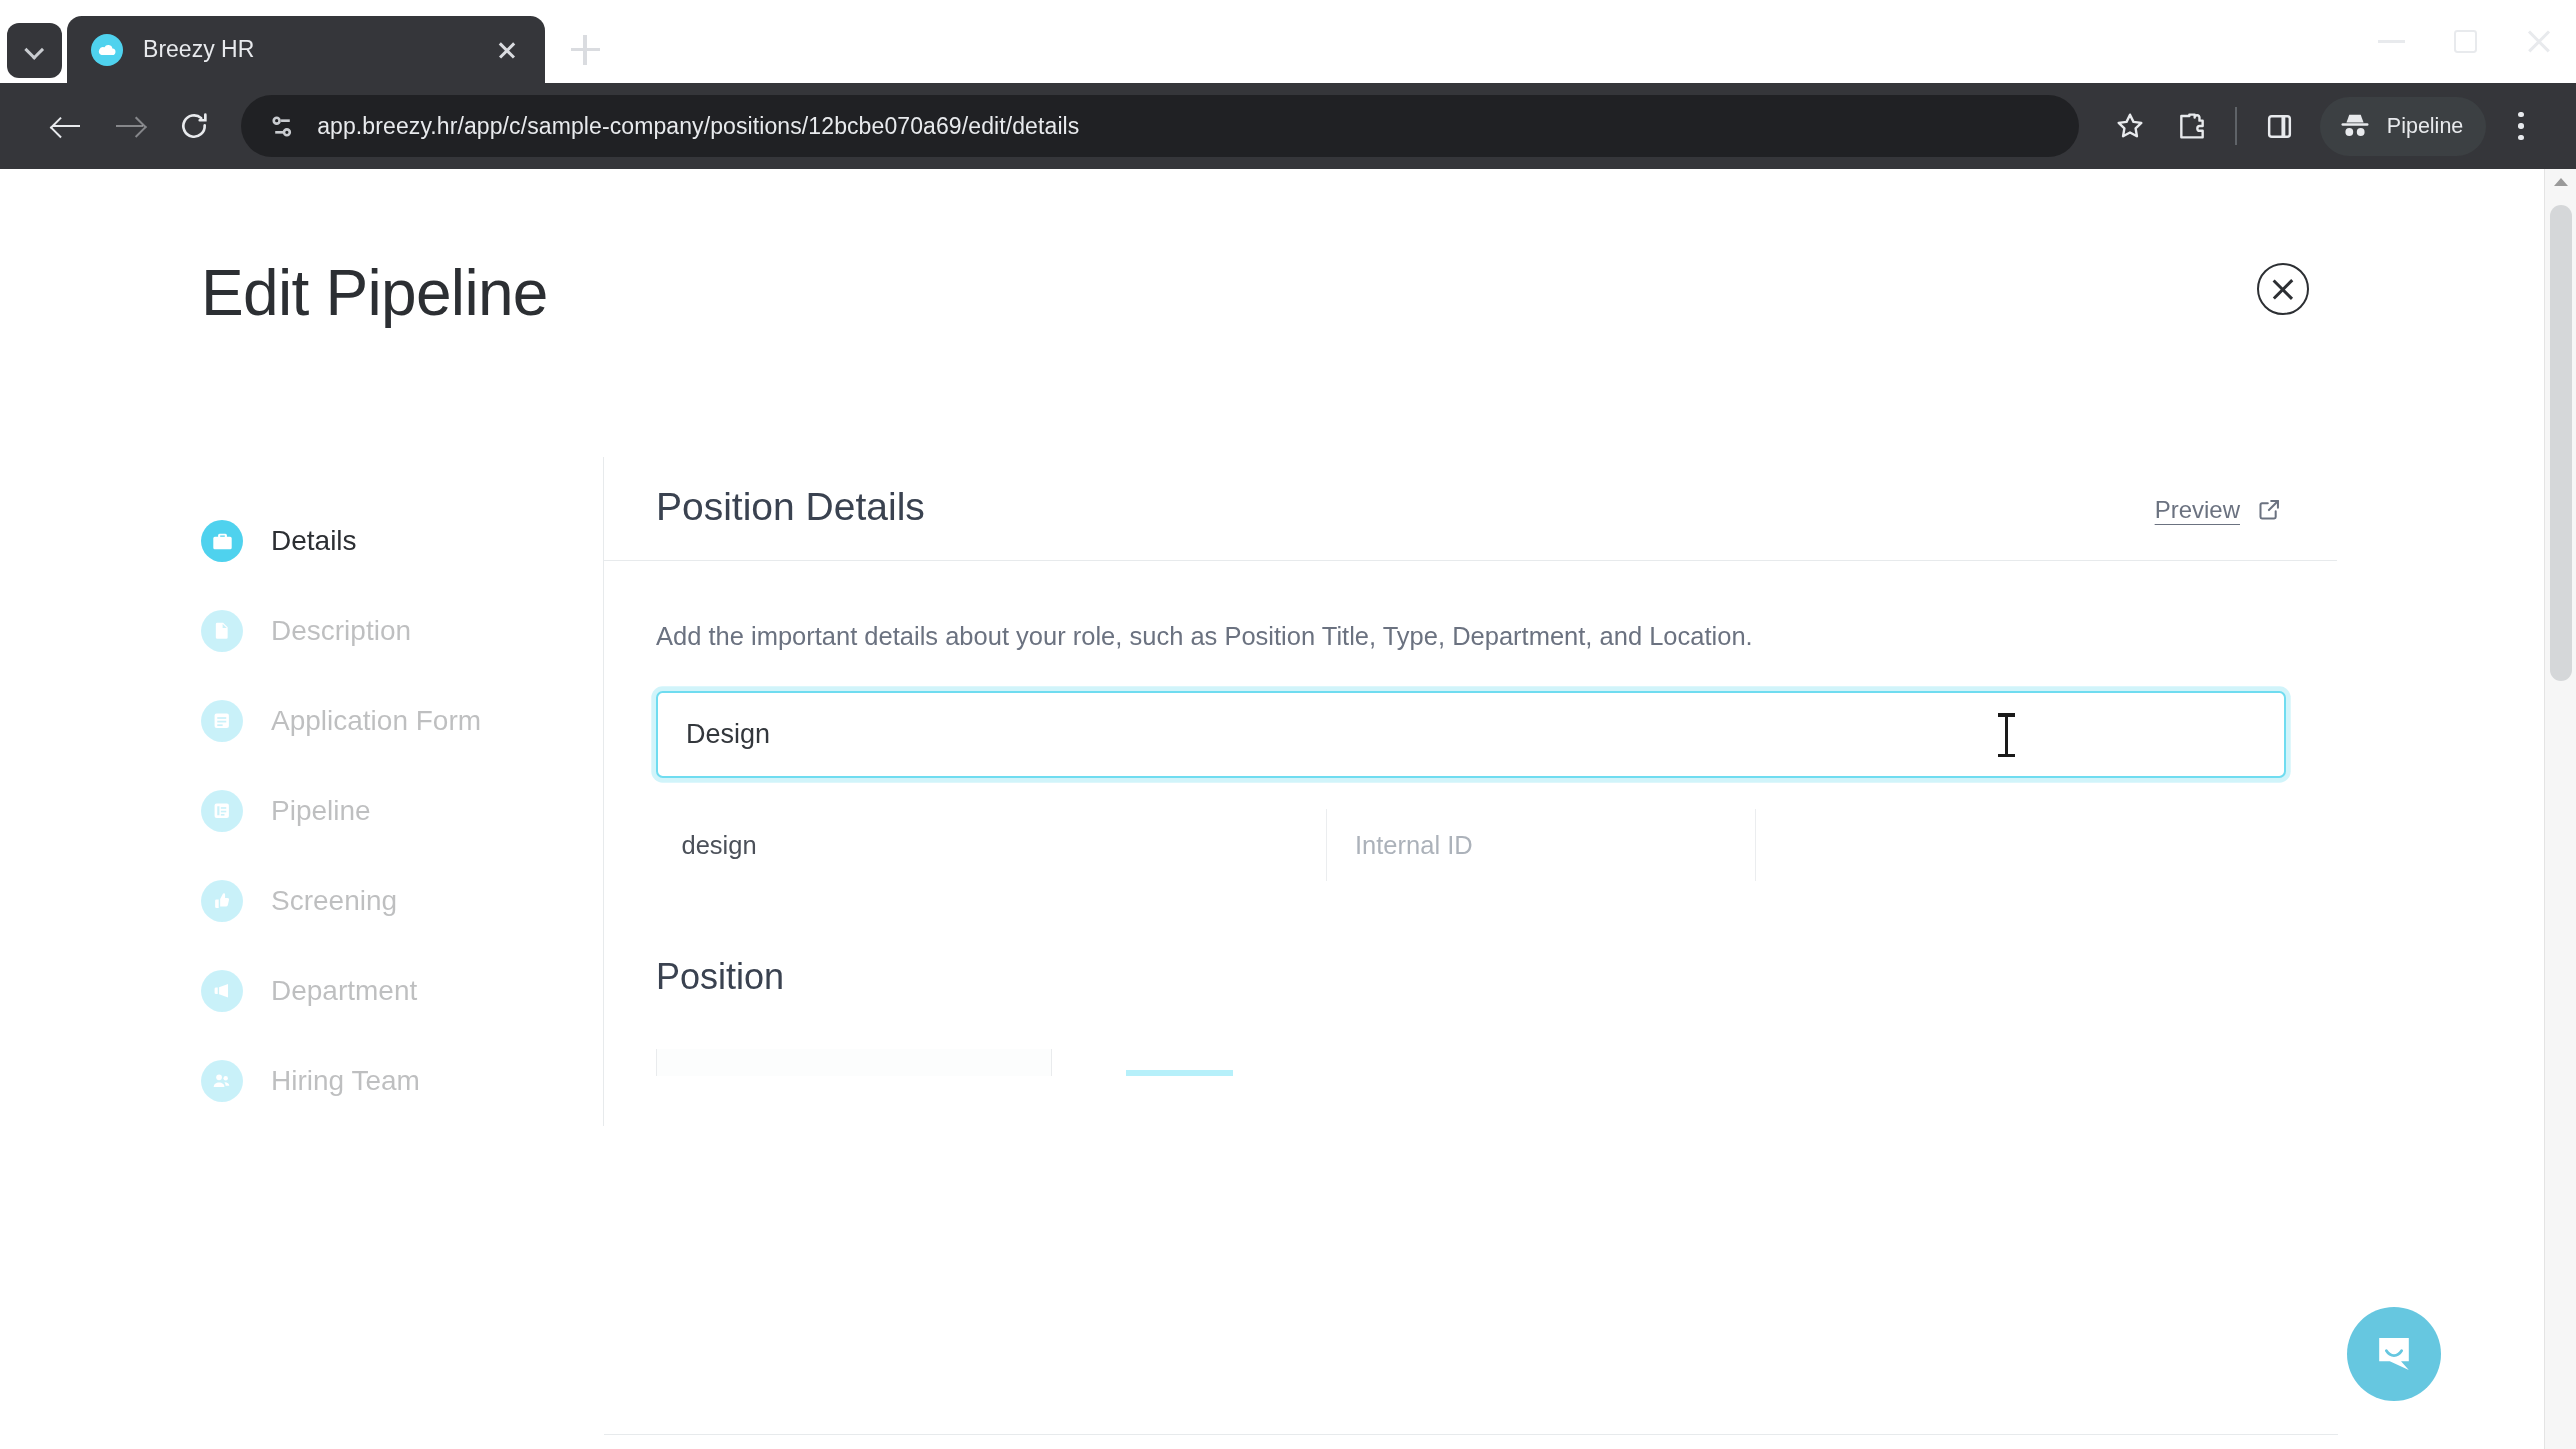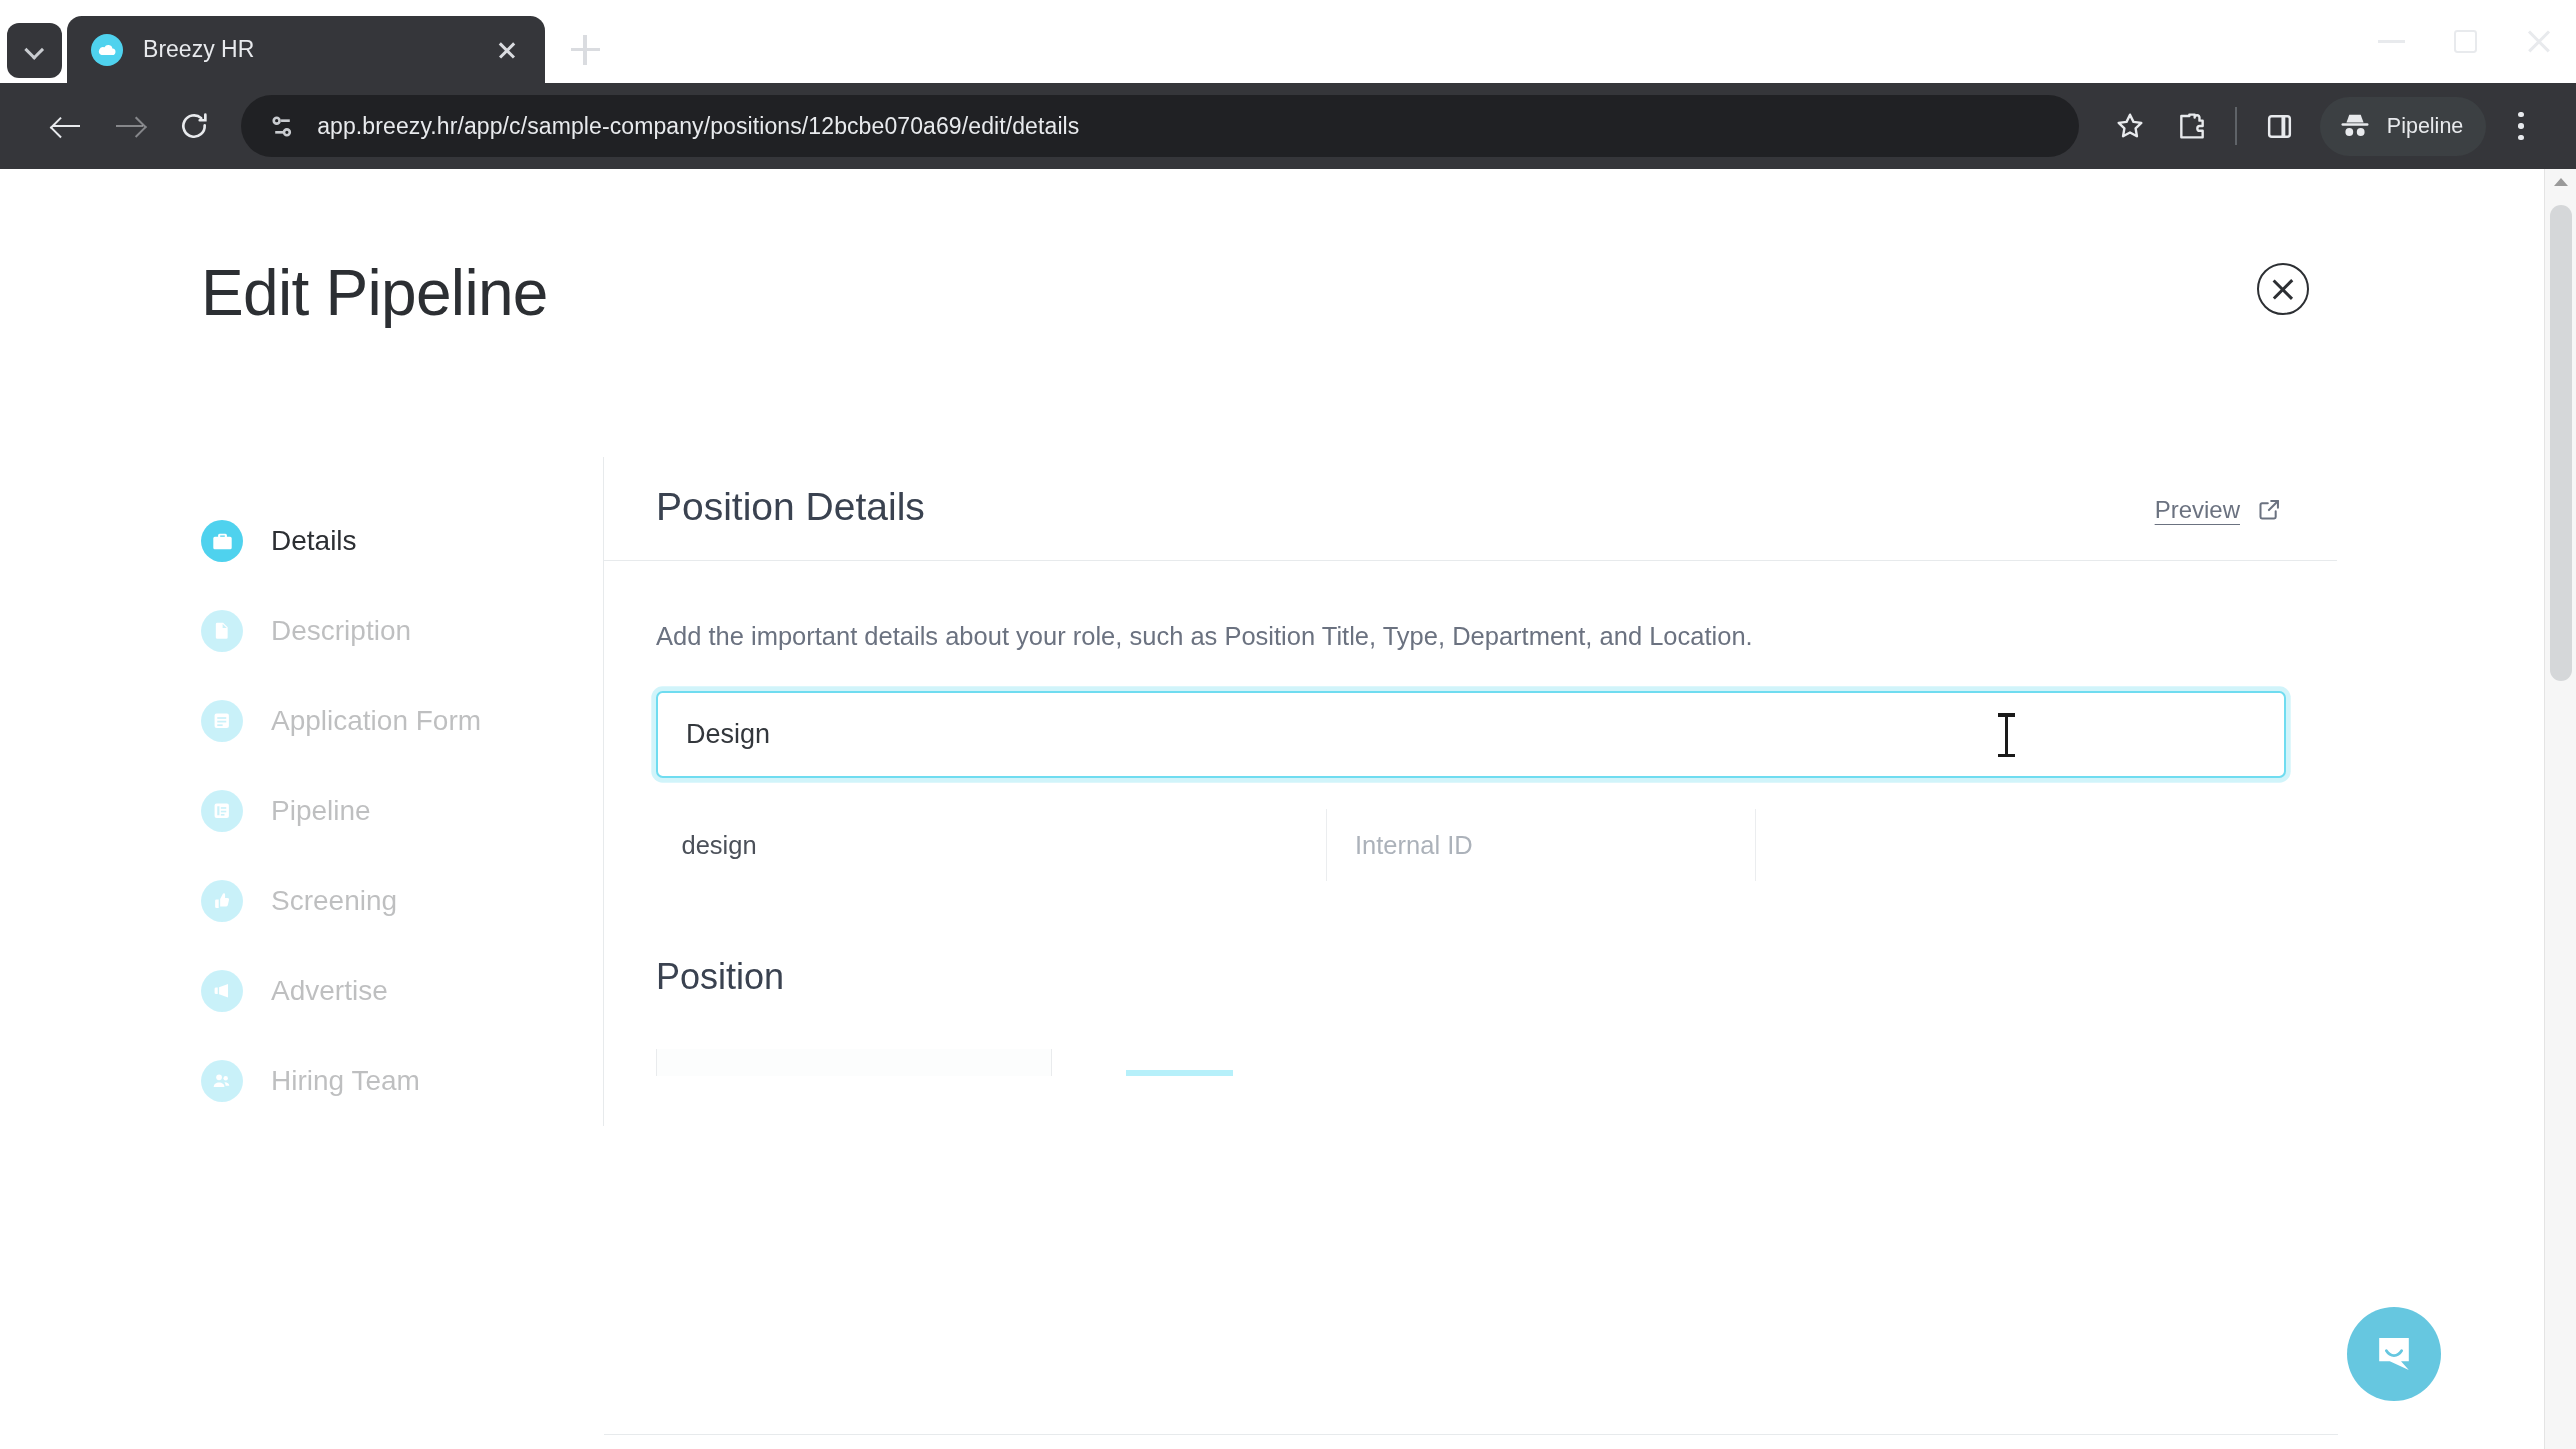--- a/index.html
+++ b/index.html
@@ -408,21 +408,21 @@
             </span>
             <span class="nav-label">Screening</span>
           </div>
 
           <div class="nav-item muted">
             <span class="nav-badge">
               <svg width="21.5" height="21.5" viewBox="0 0 24 24" fill="#ffffff">
                 <path d="M19 4.5v15L9 16V8zM7.5 8.3v7.4H5.6A1.6 1.6 0 0 1 4 14.1v-4.2a1.6 1.6 0 0 1 1.6-1.6z"></path>
               </svg>
             </span>
-            <span class="nav-label">Advertise</span>
+            <span class="nav-label">Department</span>
           </div>
 
           <div class="nav-item muted">
             <span class="nav-badge">
               <svg width="21.5" height="21.5" viewBox="0 0 24 24" fill="#ffffff">
                 <circle cx="9" cy="8.2" r="3.2"></circle>
                 <circle cx="16.4" cy="9.2" r="2.5"></circle>
                 <path d="M3 19c0-3.1 2.7-5 6-5s6 1.9 6 5z"></path>
                 <path d="M15.4 13.6c2.7 0 5 1.5 5 4.1h-4.1c0-1.6-.5-3-1.4-4.05z"></path>
               </svg>

